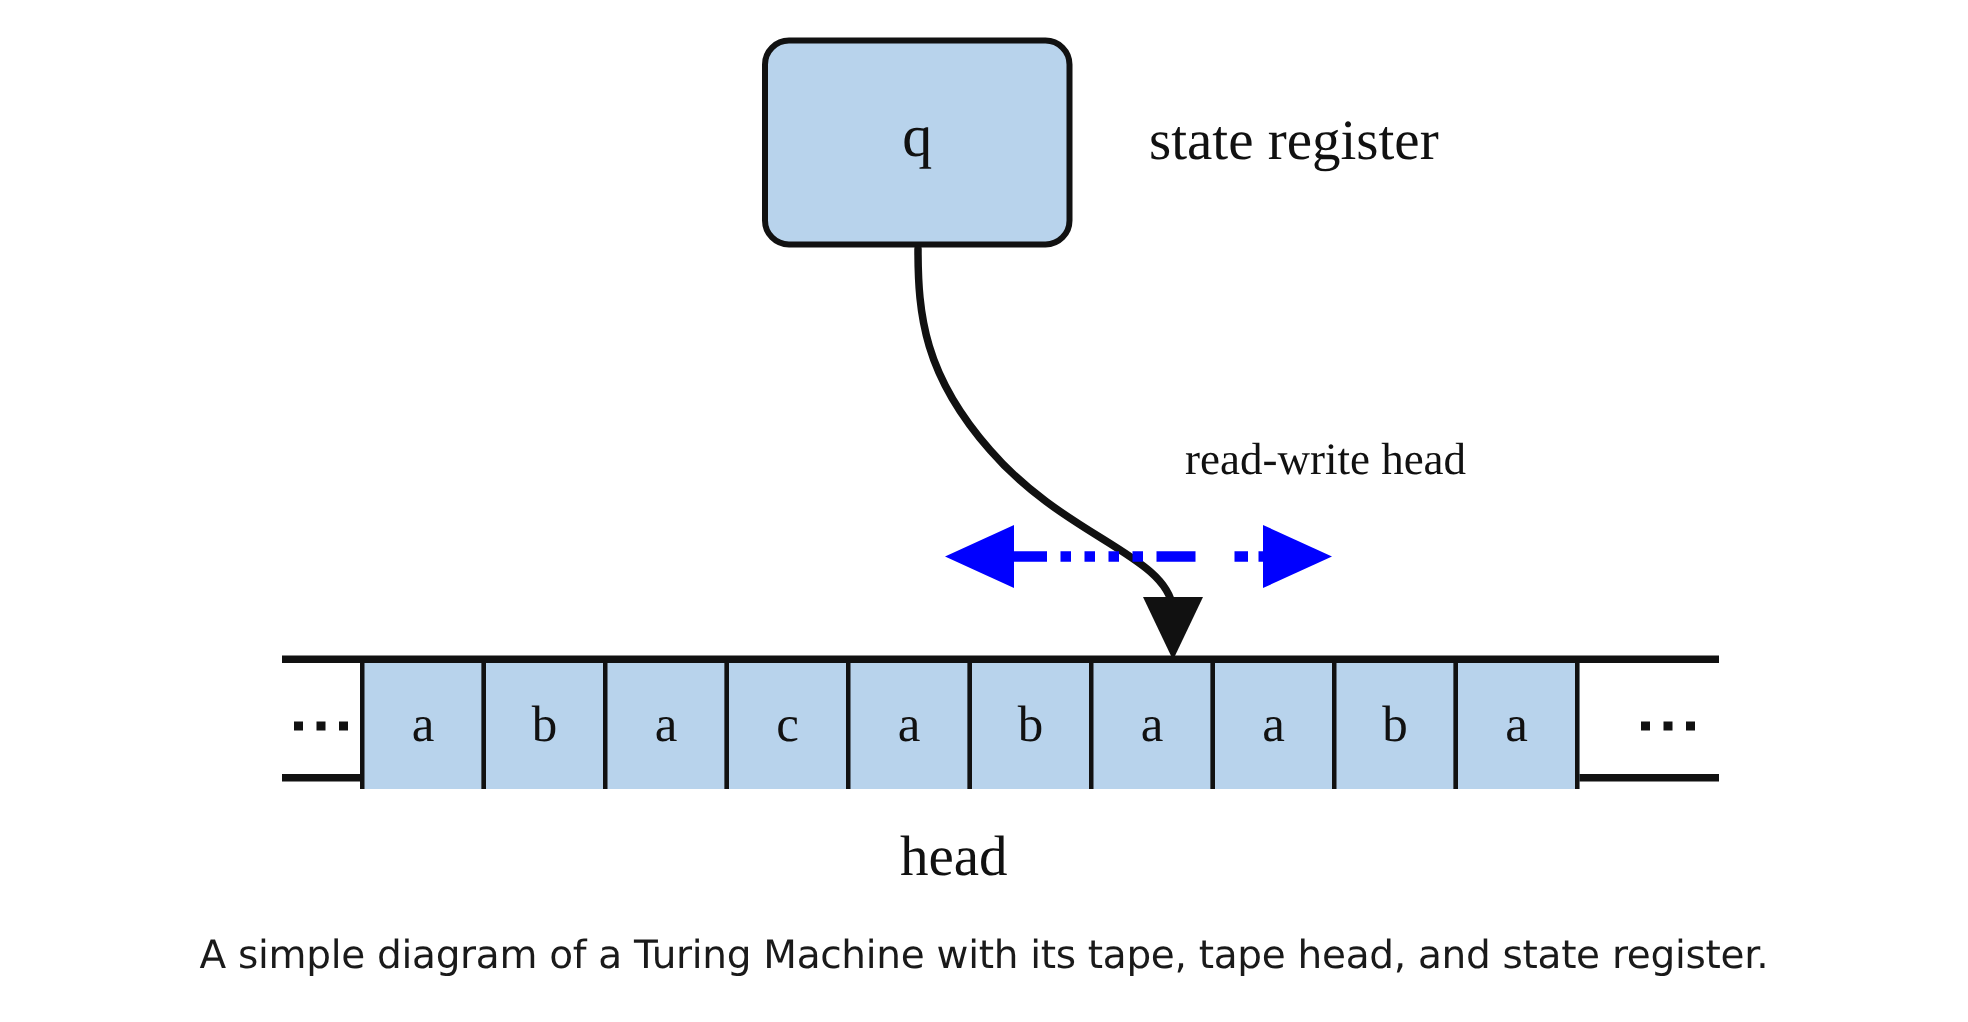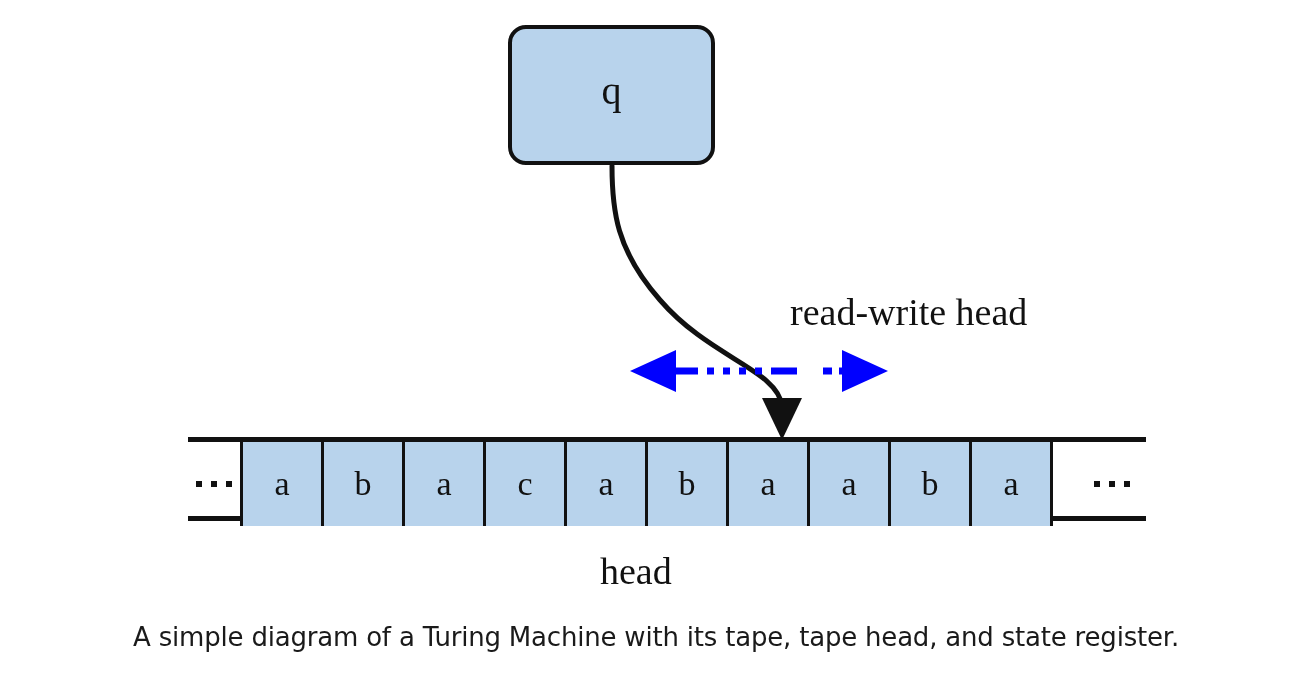--- a/index.html
+++ b/index.html
@@ -52,21 +52,21 @@
     white-space: nowrap;
   }
   #state-register-label {
     left: 766px;
     top: 72px;
     font-size: 38px;
   }
   #read-write-head-label {
     left: 790px;
     top: 290px;
-    font-size: 38px;
+    font-size: 30px;
   }
   #tape-label {
     left: 600px;
     top: 549px;
     font-size: 38px;
   }
 
   
   #vector-layer {
     position: absolute;
@@ -144,20 +144,21 @@
 </style>
 </head>
 <body>
 
 <div id="page">
 
   <div id="state-register-box">
     <div id="state-register-value">q</div>
   </div>
 
+  <div class="diagram-label" id="state-register-label">state register</div>
 
   <div class="diagram-label" id="read-write-head-label">read-write head</div>
 
   <svg id="vector-layer" viewBox="0 0 1312 681">
 
     <path d="M 612 166
              C 612 210, 616 250, 660 300
              C 710 358, 778 370, 782 406" fill="none" stroke="#111111" stroke-width="5" stroke-linecap="round"></path>
 
     <polygon points="782,440 762,398 802,398" fill="#111111"></polygon>

